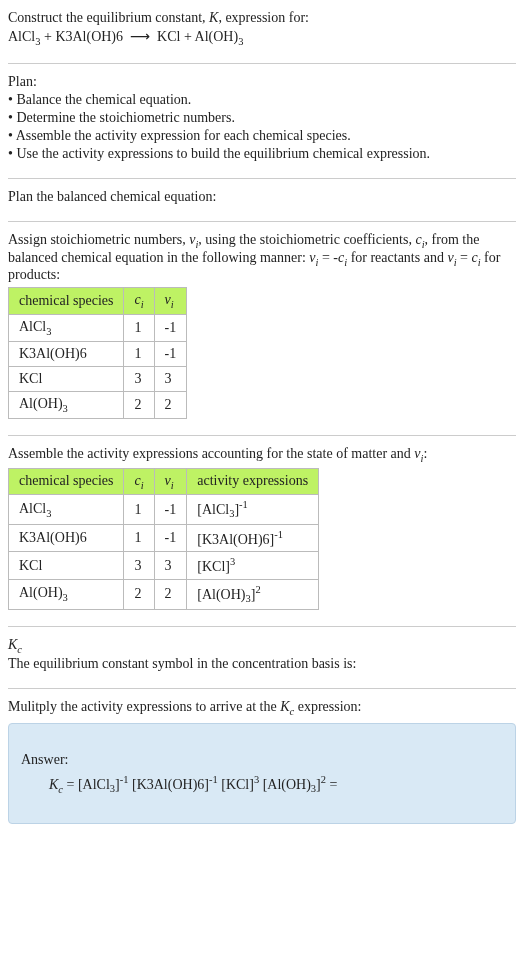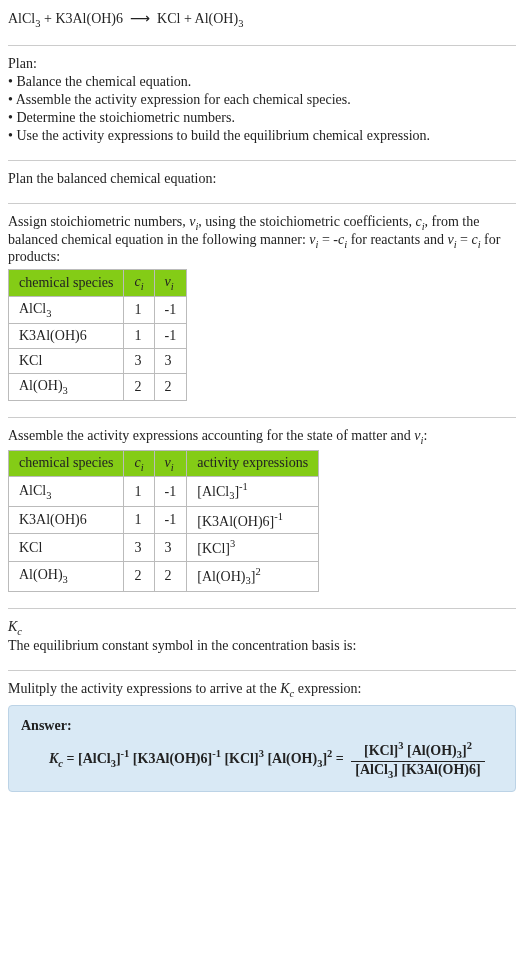--- a/index.html
+++ b/index.html
@@ -29,52 +29,54 @@
   table.data {
     border-collapse: collapse;
     margin-top: 4px;
   }
   table.data th, table.data td {
     border: 1px solid #bbb;
     padding: 4px 10px;
     text-align: left;
     font-weight: normal;
   }
-  table.data th { background: #84cc16; }
+  table.data th { background: #bef264; }
   .answer-box {
     background: #d9e9f5;
     border: 1px solid #bcd3e6;
     border-radius: 4px;
-    padding: 10px 12px;
+    padding: 26px 12px;
     margin-top: 6px;
-    font-weight: bold;
   }
   .frac {
     display: inline-block;
     vertical-align: middle;
     text-align: center;
     margin: 0 4px;
   }
   .frac .num { display: block; border-bottom: 1px solid #222; padding: 0 4px; }
   .frac .den { display: block; padding: 0 4px; }
 </style>
 </head>
 <body>
 
 <div class="section first">
   <div class="line">
+    Construct the equilibrium constant, <span class="ital">K</span>, expression for:
+  </div>
+  <div class="line">
     AlCl<sub>3</sub> + K3Al(OH)6&nbsp;&nbsp;⟶&nbsp;&nbsp;KCl + Al(OH)<sub>3</sub>
   </div>
 </div>
 
 <div class="section">
   <div class="line">Plan:</div>
   <div class="line">• Balance the chemical equation.</div>
+  <div class="line">• Determine the stoichiometric numbers.</div>
   <div class="line">• Assemble the activity expression for each chemical species.</div>
-  <div class="line">• Determine the stoichiometric numbers.</div>
   <div class="line">• Use the activity expressions to build the equilibrium chemical expression.</div>
 </div>
 
 <div class="section">
   <div class="line">Plan the balanced chemical equation:</div>
 </div>
 
 <div class="section">
   <div class="line">
     Assign stoichiometric numbers, <span class="ital">ν<sub>i</sub></span>, using the stoichiometric coefficients, <span class="ital">c<sub>i</sub></span>, from the balanced chemical equation in the following manner: <span class="ital">ν<sub>i</sub></span> = -<span class="ital">c<sub>i</sub></span> for reactants and <span class="ital">ν<sub>i</sub></span> = <span class="ital">c<sub>i</sub></span> for products:
@@ -156,19 +158,15 @@
 </div>
 
 <div class="section">
   <div class="line">
     Mulitply the activity expressions to arrive at the <span class="ital">K<sub>c</sub></span> expression:
   </div>
   <div class="answer-box">
     <div class="line">Answer:</div>
     <div class="line" style="margin-top:6px; padding-left:28px;">
       <span class="ital">K<sub>c</sub></span> = [AlCl<sub>3</sub>]<sup>-1</sup> [K3Al(OH)6]<sup>-1</sup> [KCl]<sup>3</sup> [Al(OH)<sub>3</sub>]<sup>2</sup> =
-      <span class="frac">
-        <span class="num">[KCl]<sup>3</sup> [Al(OH)<sub>3</sub>]<sup>2</sup></span>
-        <span class="den">[AlCl<sub>3</sub>] [K3Al(OH)6]</span>
-      </span>
     </div>
   </div>
 </div>
 
 </body></html>

